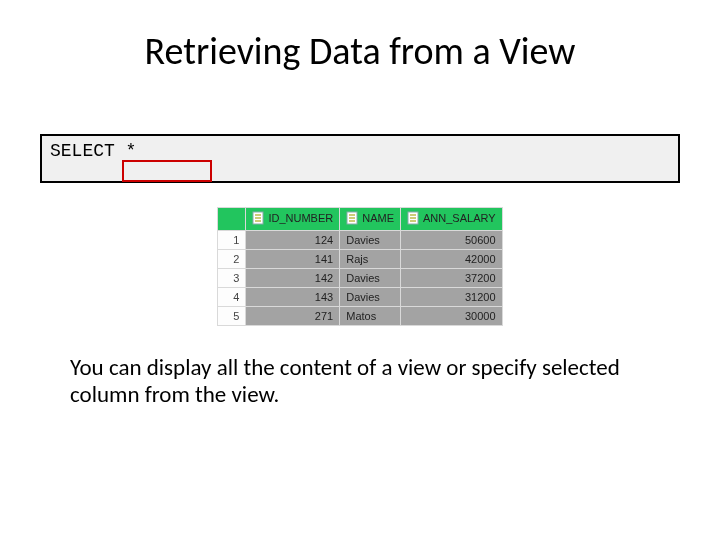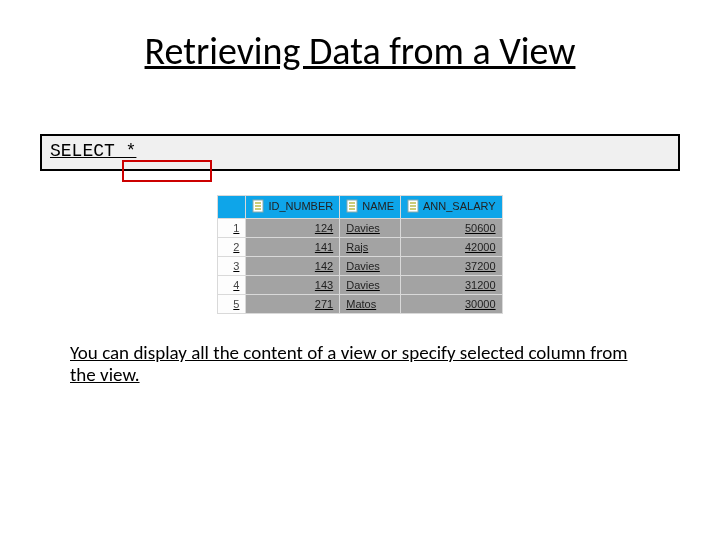--- a/index.html
+++ b/index.html
@@ -10,32 +10,31 @@
     background: #fff;
     font-family: Calibri, Arial, sans-serif;
     color: #000;
     overflow: hidden;
   }
   .slide {
     width: 720px;
     height: 540px;
     position: relative;
     padding: 10px 40px;
-    text-decoration: underline;
   }
   .title {
     text-align: center;
     font-size: 38px;
     font-weight: 400;
     margin: 18px 0 60px 0;
   }
   .code-box {
     border: 2px solid #000;
     background: #f0f0f0;
-    padding: 4px 8px 6px 8px;
+    padding: 4px 8px 18px 8px;
     font-family: "Courier New", monospace;
     font-size: 18px;
     line-height: 1.25;
     position: relative;
   }
   .code-line { white-space: pre; }
   .hl-box {
     position: absolute;
     border: 2px solid #c00;
     pointer-events: none;
@@ -50,21 +49,21 @@
     font-family: Tahoma, Arial, sans-serif;
     font-size: 11px;
     color: #222;
   }
   table.result td, table.result th {
     border: 1px solid #d9d9d9;
     padding: 3px 6px;
     background: #a3a3a3;
   }
   table.result th {
-    background: #0ea5e9;
+    background: #22c55e;
     font-weight: normal;
     text-align: left;
     white-space: nowrap;
   }
   table.result .rownum {
     text-align: right;
     color: #444;
     width: 28px;
     background: #fdfdfd;
   }
@@ -74,21 +73,21 @@
   .col-icon {
     display: inline-flex;
     align-items: center;
     gap: 4px;
   }
   .col-icon svg {
     flex-shrink: 0;
   }
   .body-text {
     margin: 28px 30px 0 30px;
-    font-size: 19px;
+    font-size: 23px;
     line-height: 1.2;
     text-align: left;
   }
 </style>
 </head>
 <body>
 
 <div class="slide">
 
   <div class="title">Retrieving Data from a View</div>

